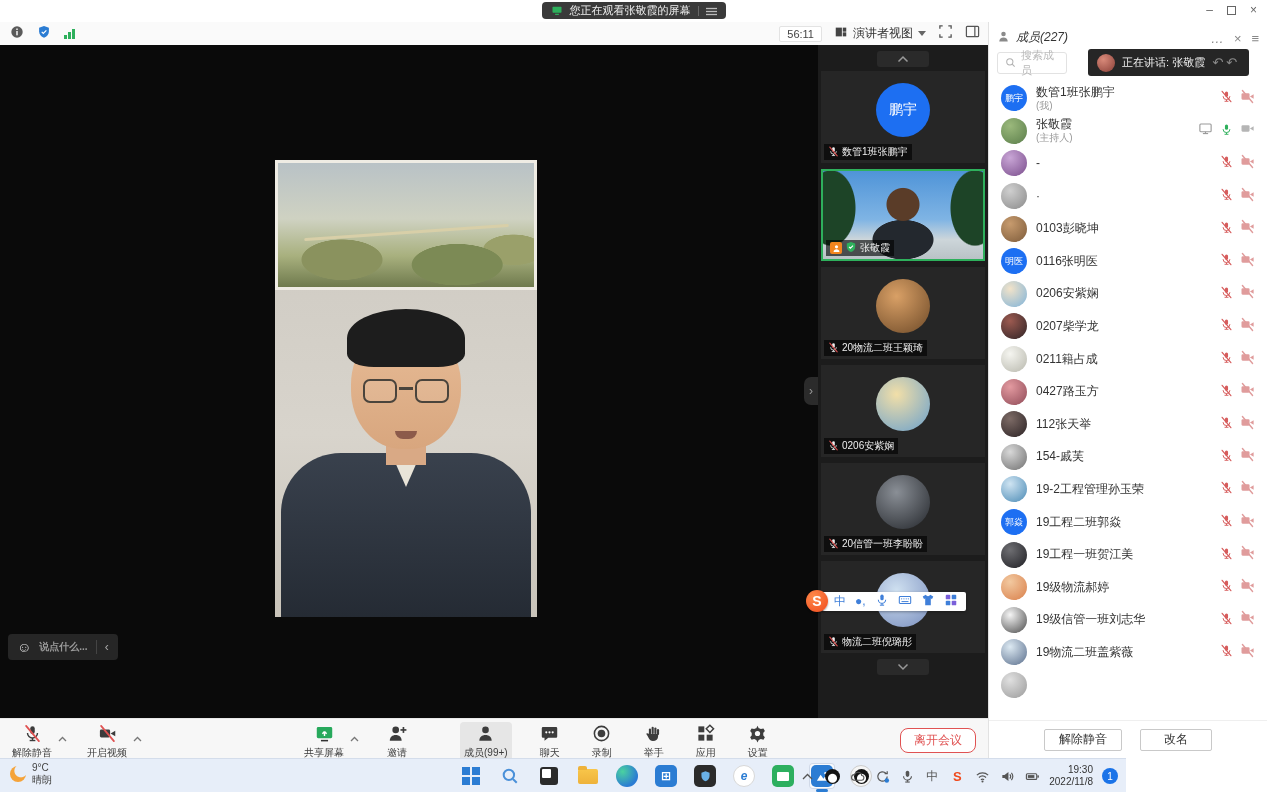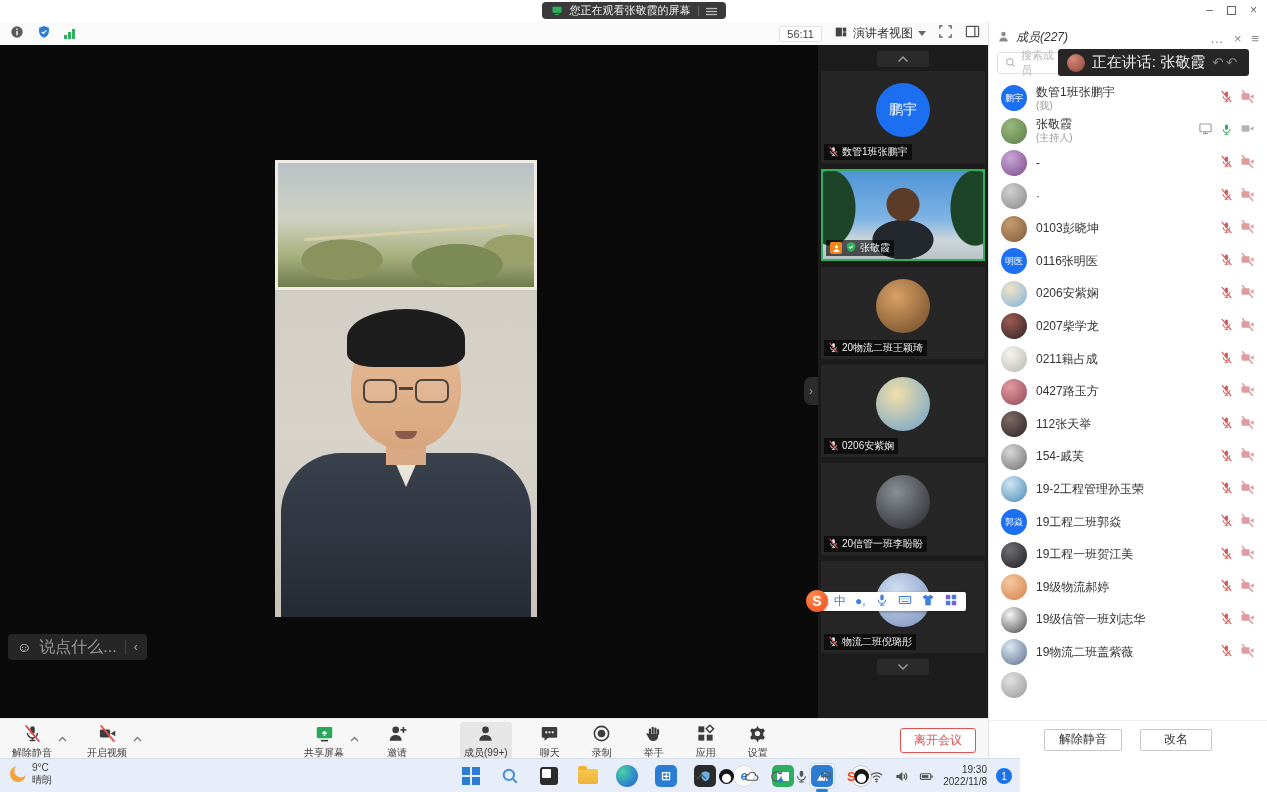--- a/index.html
+++ b/index.html
@@ -58,21 +58,21 @@
   #p-glasses i { position:absolute; top:0; width:34px; height:24px; border:2.5px solid #4a443c;
     border-radius:7px; background:rgba(255,255,255,.08); }
   #p-glasses i.r { right:0; } #p-glasses i.l { left:0; }
   #p-glasses u { position:absolute; left:36px; top:8px; width:14px; height:3px; background:#4a443c; }
   #p-mouth { left:120px; bottom:178px; width:22px; height:8px; border-radius:0 0 10px 10px; background:#8c5a4a; }
 
   
   #caption { position:absolute; left:8px; bottom:58px; height:26px; background:#262626;
     border-radius:4px; display:flex; align-items:center; gap:8px; padding:0 9px; }
   #caption .c-smile { color:#e0e0e0; font-size:14px; line-height:1; }
-  #caption .c-txt { color:#9a9a9a; font-size:16px; }
+  #caption .c-txt { color:#9a9a9a; font-size:10px;font-weight:bold; }
   #caption .c-div { width:1px; height:14px; background:#444; }
   #caption .c-arrow { color:#aaa; font-size:12px; }
   #collapse-handle { position:absolute; right:0; top:332px; width:14px; height:28px;
     background:#2b2b2b; border-radius:7px 0 0 7px; color:#999; font-size:12px;
     display:flex; align-items:center; justify-content:center; }
 
   
   #strip { position:absolute; left:818px; top:45px; width:170px; height:673px; background:#1c1c1c; }
   .strip-chev { width:52px; height:16px; background:#2a2a2a; border-radius:3px; margin:6px auto 4px;
     display:flex; align-items:center; justify-content:center; }
@@ -111,21 +111,21 @@
     color:#333; font-size:12px;font-style:italic; }
   #panel-head .ph-right { margin-left:auto; display:flex; gap:10px; color:#888; font-size:13px;
     align-items:center; }
   #search { margin:6px 8px 4px; height:22px; border:1px solid #e2e2e2; border-radius:3px;
     display:flex; align-items:center; gap:5px; padding:0 7px; color:#b8b8b8; font-size:11px;
     background:#fff; width:70px; }
   #toast { position:absolute; right:18px; top:27px; height:27px; background:#262626; border-radius:3px;
     display:flex; align-items:center; gap:7px; padding:0 9px; z-index:5; }
   #toast .to-av { width:18px; height:18px; border-radius:50%;
     background:radial-gradient(circle at 35% 30%, #d98a7a, #8a4038); }
-  #toast .to-txt { color:#f0f0f0; font-size:15px; white-space:nowrap; }
+  #toast .to-txt { color:#f0f0f0; font-size:11px; white-space:nowrap; }
   #toast .to-arrows { color:#8a8a8a; font-size:13px; letter-spacing:3px; }
   #member-list { position:absolute; left:0; top:60px; width:100%; height:632px; overflow:hidden; }
   .m-row { display:flex; align-items:center; height:32.6px; padding:0 12px; }
   .m-av { width:26px; height:26px; border-radius:50%; flex:0 0 26px; display:flex;
     align-items:center; justify-content:center; color:#fff; font-size:9px; }
   .m-info { margin-left:9px; min-width:0; }
   .m-name { font-size:12px; color:#333; white-space:nowrap; line-height:1.25; }
   .m-sub { font-size:10px; color:#999; line-height:1.2; }
   .m-icons { margin-left:auto; display:flex; align-items:center; gap:7px; }
   #panel-foot { position:absolute; left:0; bottom:0; width:100%; height:38px; border-top:1px solid #efefef;
@@ -137,24 +137,24 @@
   #toolbar { position:absolute; left:0; top:718px; width:988px; height:40px; background:#f7f7f7;
     border-top:1px solid #e8e8e8; }
   .tb-group { position:absolute; top:3px; display:flex; align-items:flex-start; }
   #tb-left { left:8px; gap:16px; }
   #tb-center { left:300px; gap:24px; }
   .tb-item { display:flex; flex-direction:column; align-items:center; gap:1px;
     font-size:10px; color:#3c3c3c; padding:2px 4px; border-radius:4px; }
   .tb-item.hl { background:#e6e6e6; }
   .tb-chev { margin-top:6px; margin-left:2px; }
   #leave-btn { position:absolute; right:12px; top:9px; border:1px solid #e05252; color:#e05252;
-    background:#fff; border-radius:3px; font-size:12px; padding:3px 13px; }
+    background:#fff; border-radius:8px; font-size:12px; padding:3px 13px; }
 
   
-  #taskbar { position:absolute; left:0; top:758px; width:1020px; height:34px; background:#e7eef9;
+  #taskbar { position:absolute; left:0; top:758px; width:1126px; height:34px; background:#e7eef9;
     border-top:1px solid #d4ddeb; }
   #weather { position:absolute; left:10px; top:3px; display:flex; align-items:center; gap:6px; }
   #moon { width:16px; height:16px; border-radius:50%;
     background:radial-gradient(circle at 68% 30%, rgba(231,238,249,0) 0 6px, #f5a33a 7px); }
   #weather .w-txt { font-size:10px; color:#444; line-height:1.15; }
   #tb-apps { position:absolute; left:458px; top:4px; display:flex; gap:13px; align-items:center; }
   .app { width:26px; height:26px; display:flex; align-items:center; justify-content:center;
     position:relative; border-radius:4px; }
   .app.active { background:rgba(255,255,255,.7); box-shadow:0 0 0 1px #d0d9e8 inset; }
   .app.active::after { content:""; position:absolute; bottom:-3px; left:7px; width:12px; height:3px;

